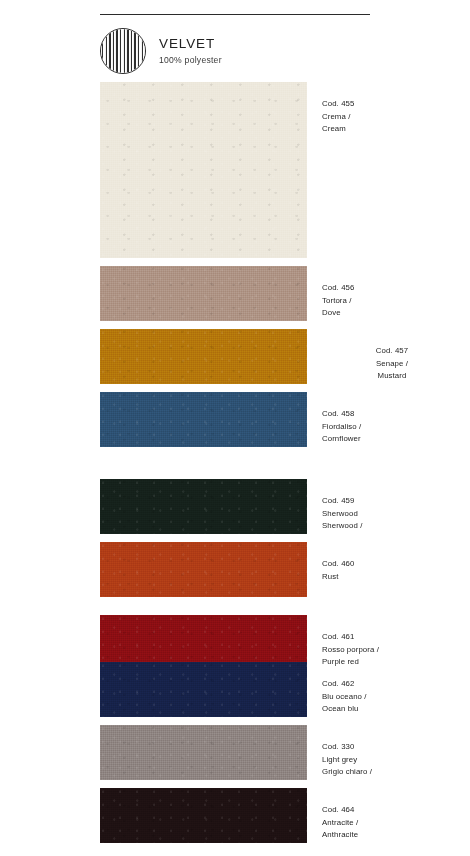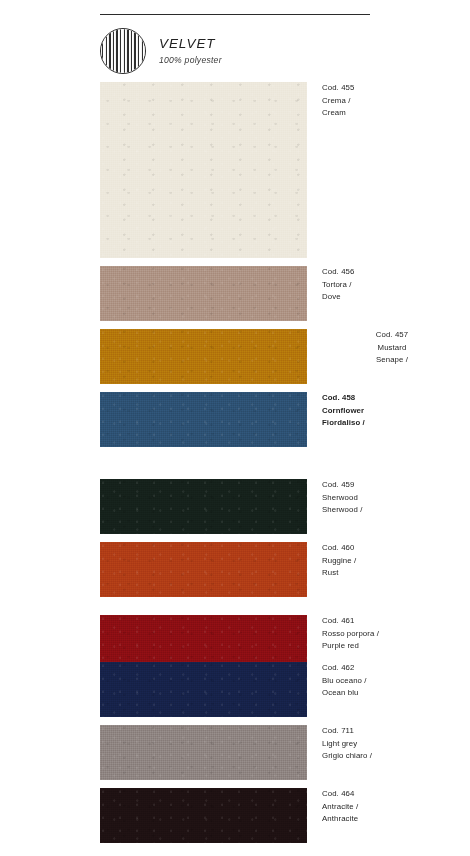--- a/index.html
+++ b/index.html
@@ -61,21 +61,20 @@
       to right,
       #f2f2f2 0px, #f2f2f2 1px,
       #2e2e2e 1px, #2e2e2e 2.3px,
       #ffffff 2.3px, #ffffff 3.6px
     );
   }
 
   .header-text {
     margin-left: 13px;
     line-height: 1.18;
-    font-style: italic;
   }
   .fabric-title {
     font-size: 13.5px;
     letter-spacing: 0.9px;
     color: #222222;
     font-weight: 400;
   }
   .fabric-sub {
     font-size: 8.6px;
     letter-spacing: 0.25px;
@@ -128,21 +127,21 @@
       radial-gradient(circle at 62% 66%, rgba(255,255,255,0.09) 0 1px, transparent 1.4px),
       radial-gradient(circle at 84% 18%, rgba(0,0,0,0.10) 0 1px, transparent 1.4px),
       radial-gradient(circle at 36% 82%, rgba(0,0,0,0.09) 0 1px, transparent 1.4px);
     background-size: 17px 13px, 23px 19px, 29px 15px, 21px 23px;
     opacity: 0.75;
   }
 
   .swatch-caption {
     position: absolute;
     left: 322px;
-    top: 0;
+    top: 16px;
     width: 140px;
     font-size: 7.8px;
     line-height: 1.62;
     color: #1f1f1f;
     letter-spacing: 0.1px;
   }
   .swatch-caption div { white-space: nowrap; }
 </style>
 </head>
 <body>
@@ -181,51 +180,50 @@
           <div>Tortora /</div>
           <div>Dove</div>
         </div>
       </div>
       <div class="swatch-row" style="height: 55px; text-align: center;">
         <div class="swatch" style="height: 55px; background: rgb(180, 118, 11);">
           <div class="tex"></div>
         </div>
         <div class="swatch-caption">
           <div>Cod. 457</div>
+          <div>Senape /</div>
           <div>Mustard</div>
-          <div>Senape /</div>
-        </div>
-      </div>
-      <div class="swatch-row" style="height: 55px; font-weight: bold;">
+        </div>
+      </div>
+      <div class="swatch-row" style="height: 55px;">
         <div class="swatch" style="height: 55px; background: rgb(45, 81, 115);">
           <div class="tex"></div>
         </div>
         <div class="swatch-caption">
           <div>Cod. 458</div>
+          <div>Fiordaliso /</div>
           <div>Cornflower</div>
-          <div>Fiordaliso /</div>
         </div>
       </div>
       <div class="swatch-row" style="height: 55px; margin-top: 32px;">
         <div class="swatch" style="height: 55px; background: rgb(21, 33, 27);">
           <div class="tex"></div>
         </div>
         <div class="swatch-caption">
           <div>Cod. 459</div>
           <div>Sherwood</div>
           <div>Sherwood /</div>
         </div>
       </div>
       <div class="swatch-row" style="height: 65px; border-radius: 13px;">
         <div class="swatch" style="height: 55px; background: rgb(176, 60, 22);">
           <div class="tex"></div>
         </div>
         <div class="swatch-caption">
           <div>Cod. 460</div>
-          <div>Ruggine /</div>
           <div>Rust</div>
         </div>
       </div>
       <div class="swatch-row" style="height: 39px;">
         <div class="swatch" style="height: 55px; background: rgb(139, 14, 19);">
           <div class="tex"></div>
         </div>
         <div class="swatch-caption">
           <div>Cod. 461</div>
           <div>Rosso porpora /</div>
@@ -240,21 +238,21 @@
           <div>Cod. 462</div>
           <div>Blu oceano /</div>
           <div>Ocean blu</div>
         </div>
       </div>
       <div class="swatch-row" style="height: 55px;">
         <div class="swatch" style="height: 55px; background: rgb(142, 132, 129);">
           <div class="tex"></div>
         </div>
         <div class="swatch-caption">
-          <div>Cod. 711</div>
+          <div>Cod. 330</div>
           <div>Light grey</div>
           <div>Grigio chiaro /</div>
         </div>
       </div>
       <div class="swatch-row" style="height: 63px;">
         <div class="swatch" style="height: 55px; background: rgb(30, 17, 18);">
           <div class="tex"></div>
         </div>
         <div class="swatch-caption">
           <div>Cod. 464</div>

